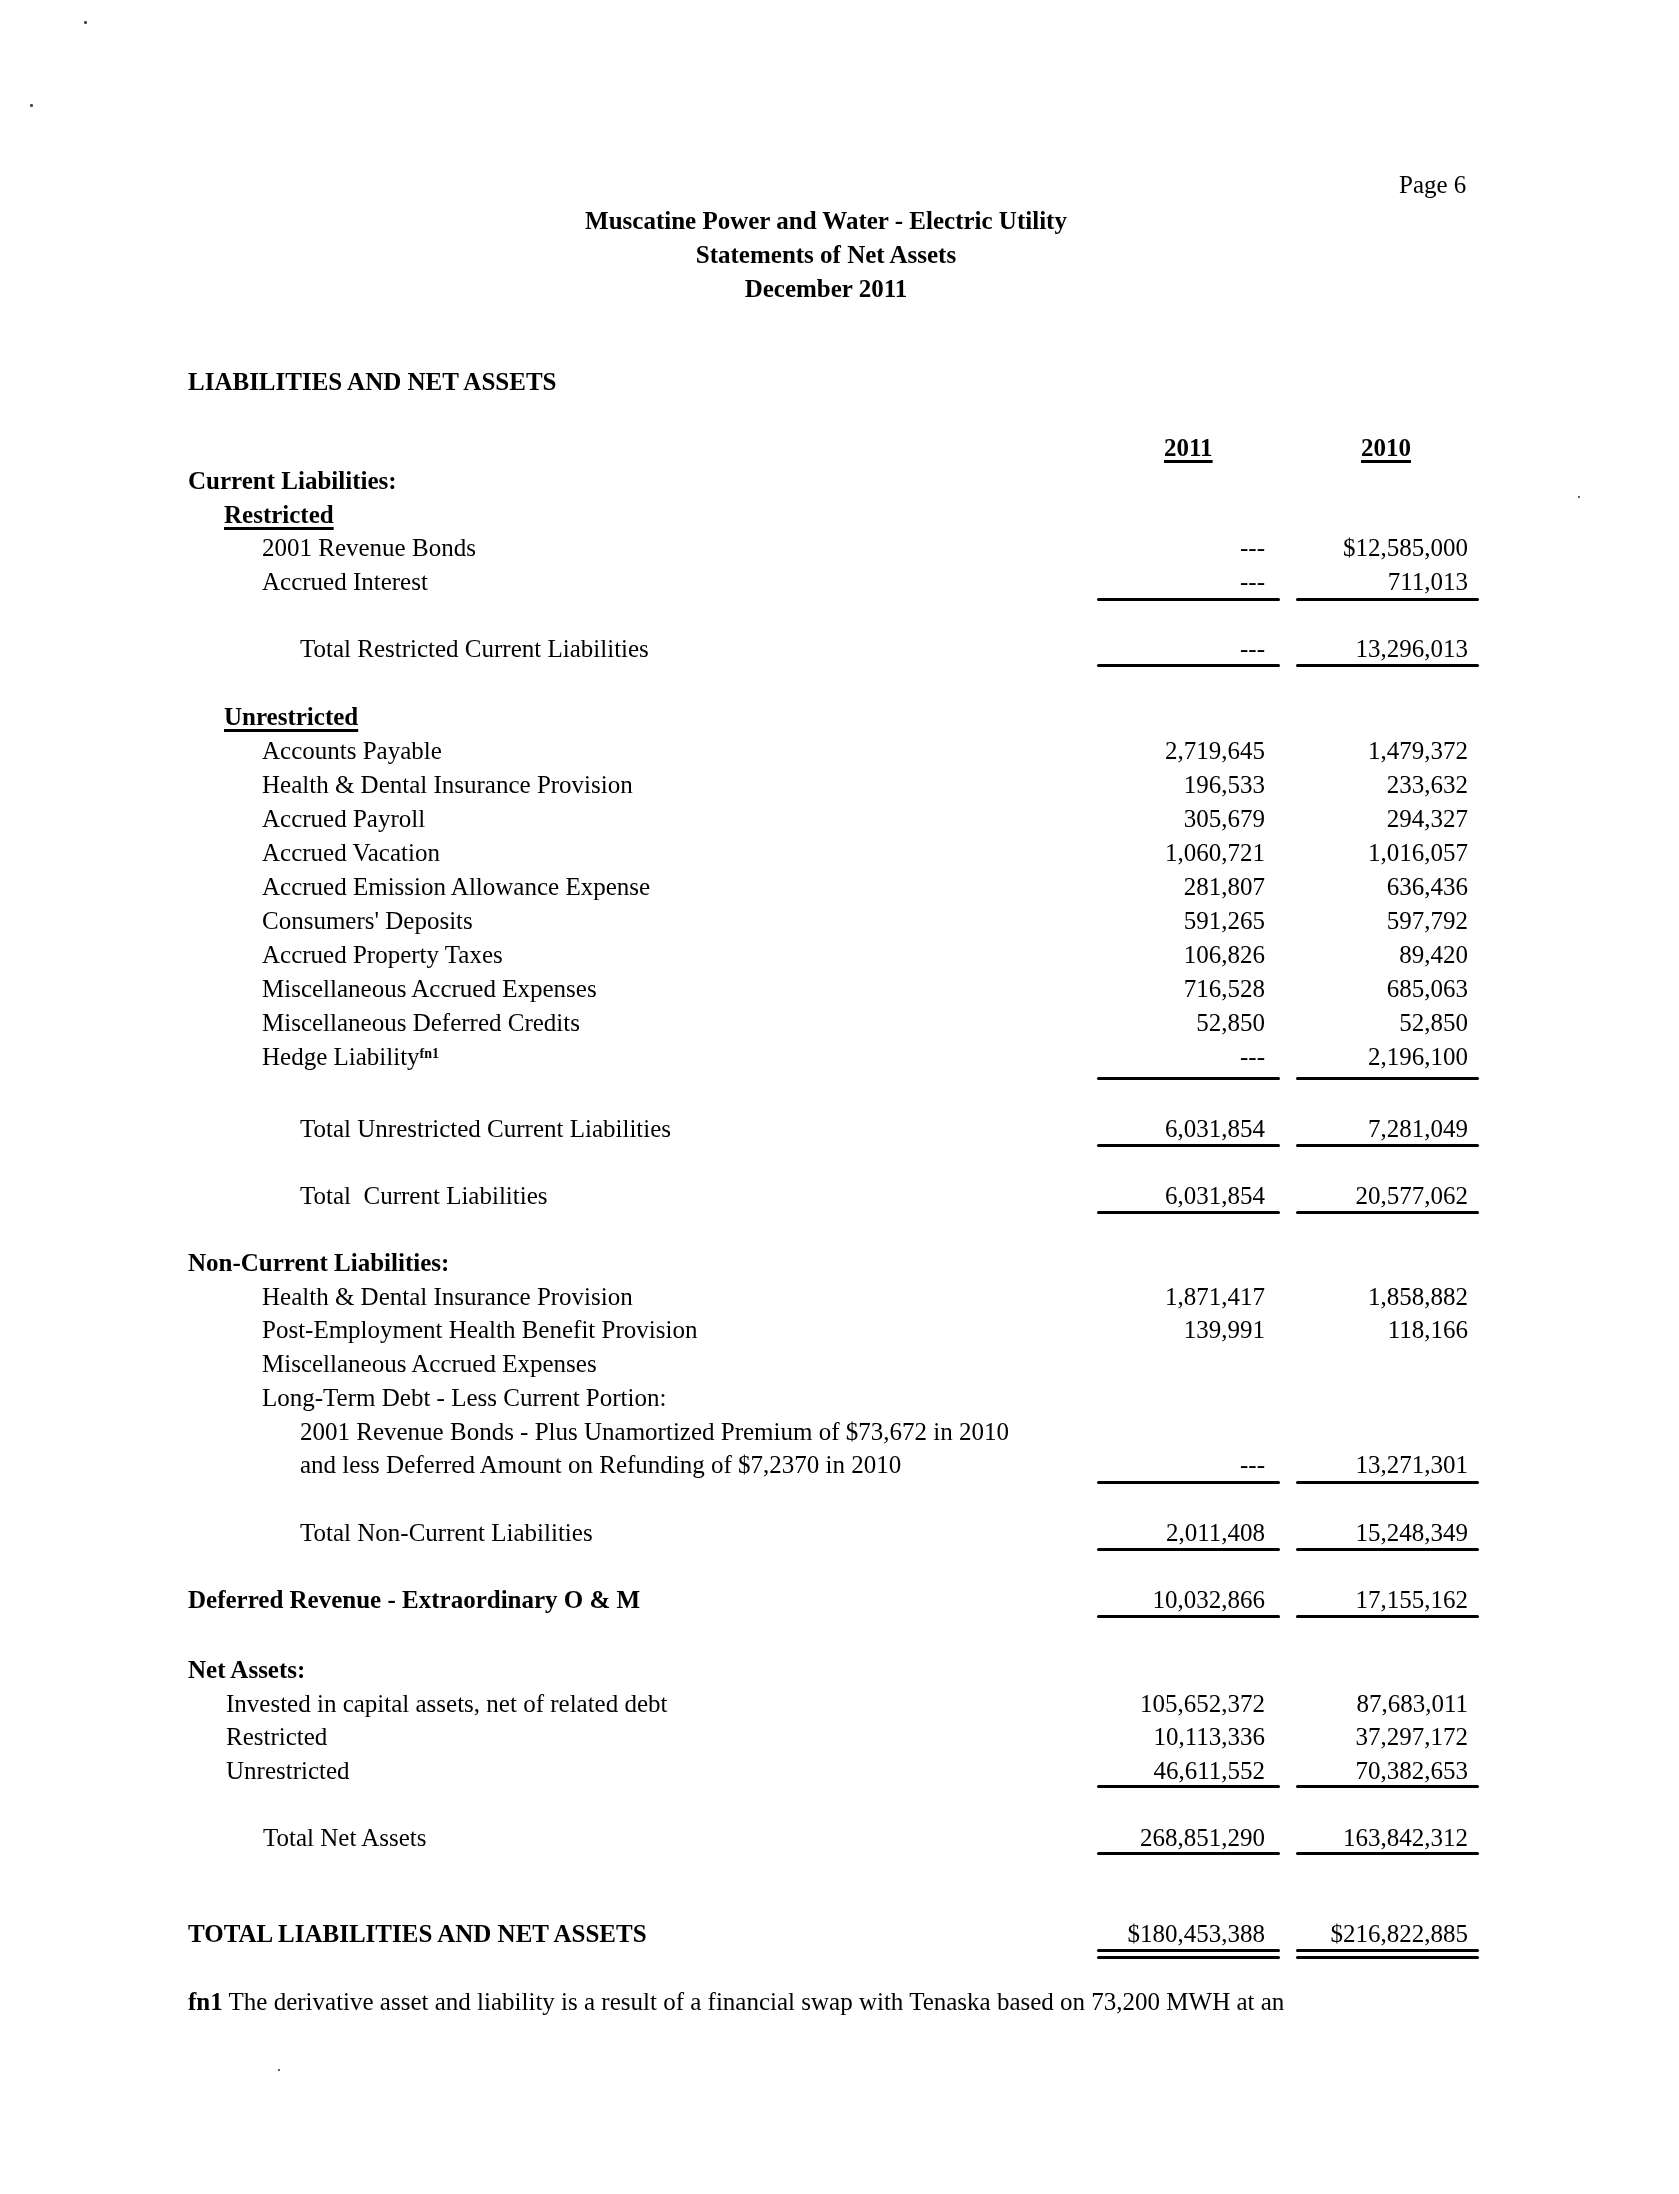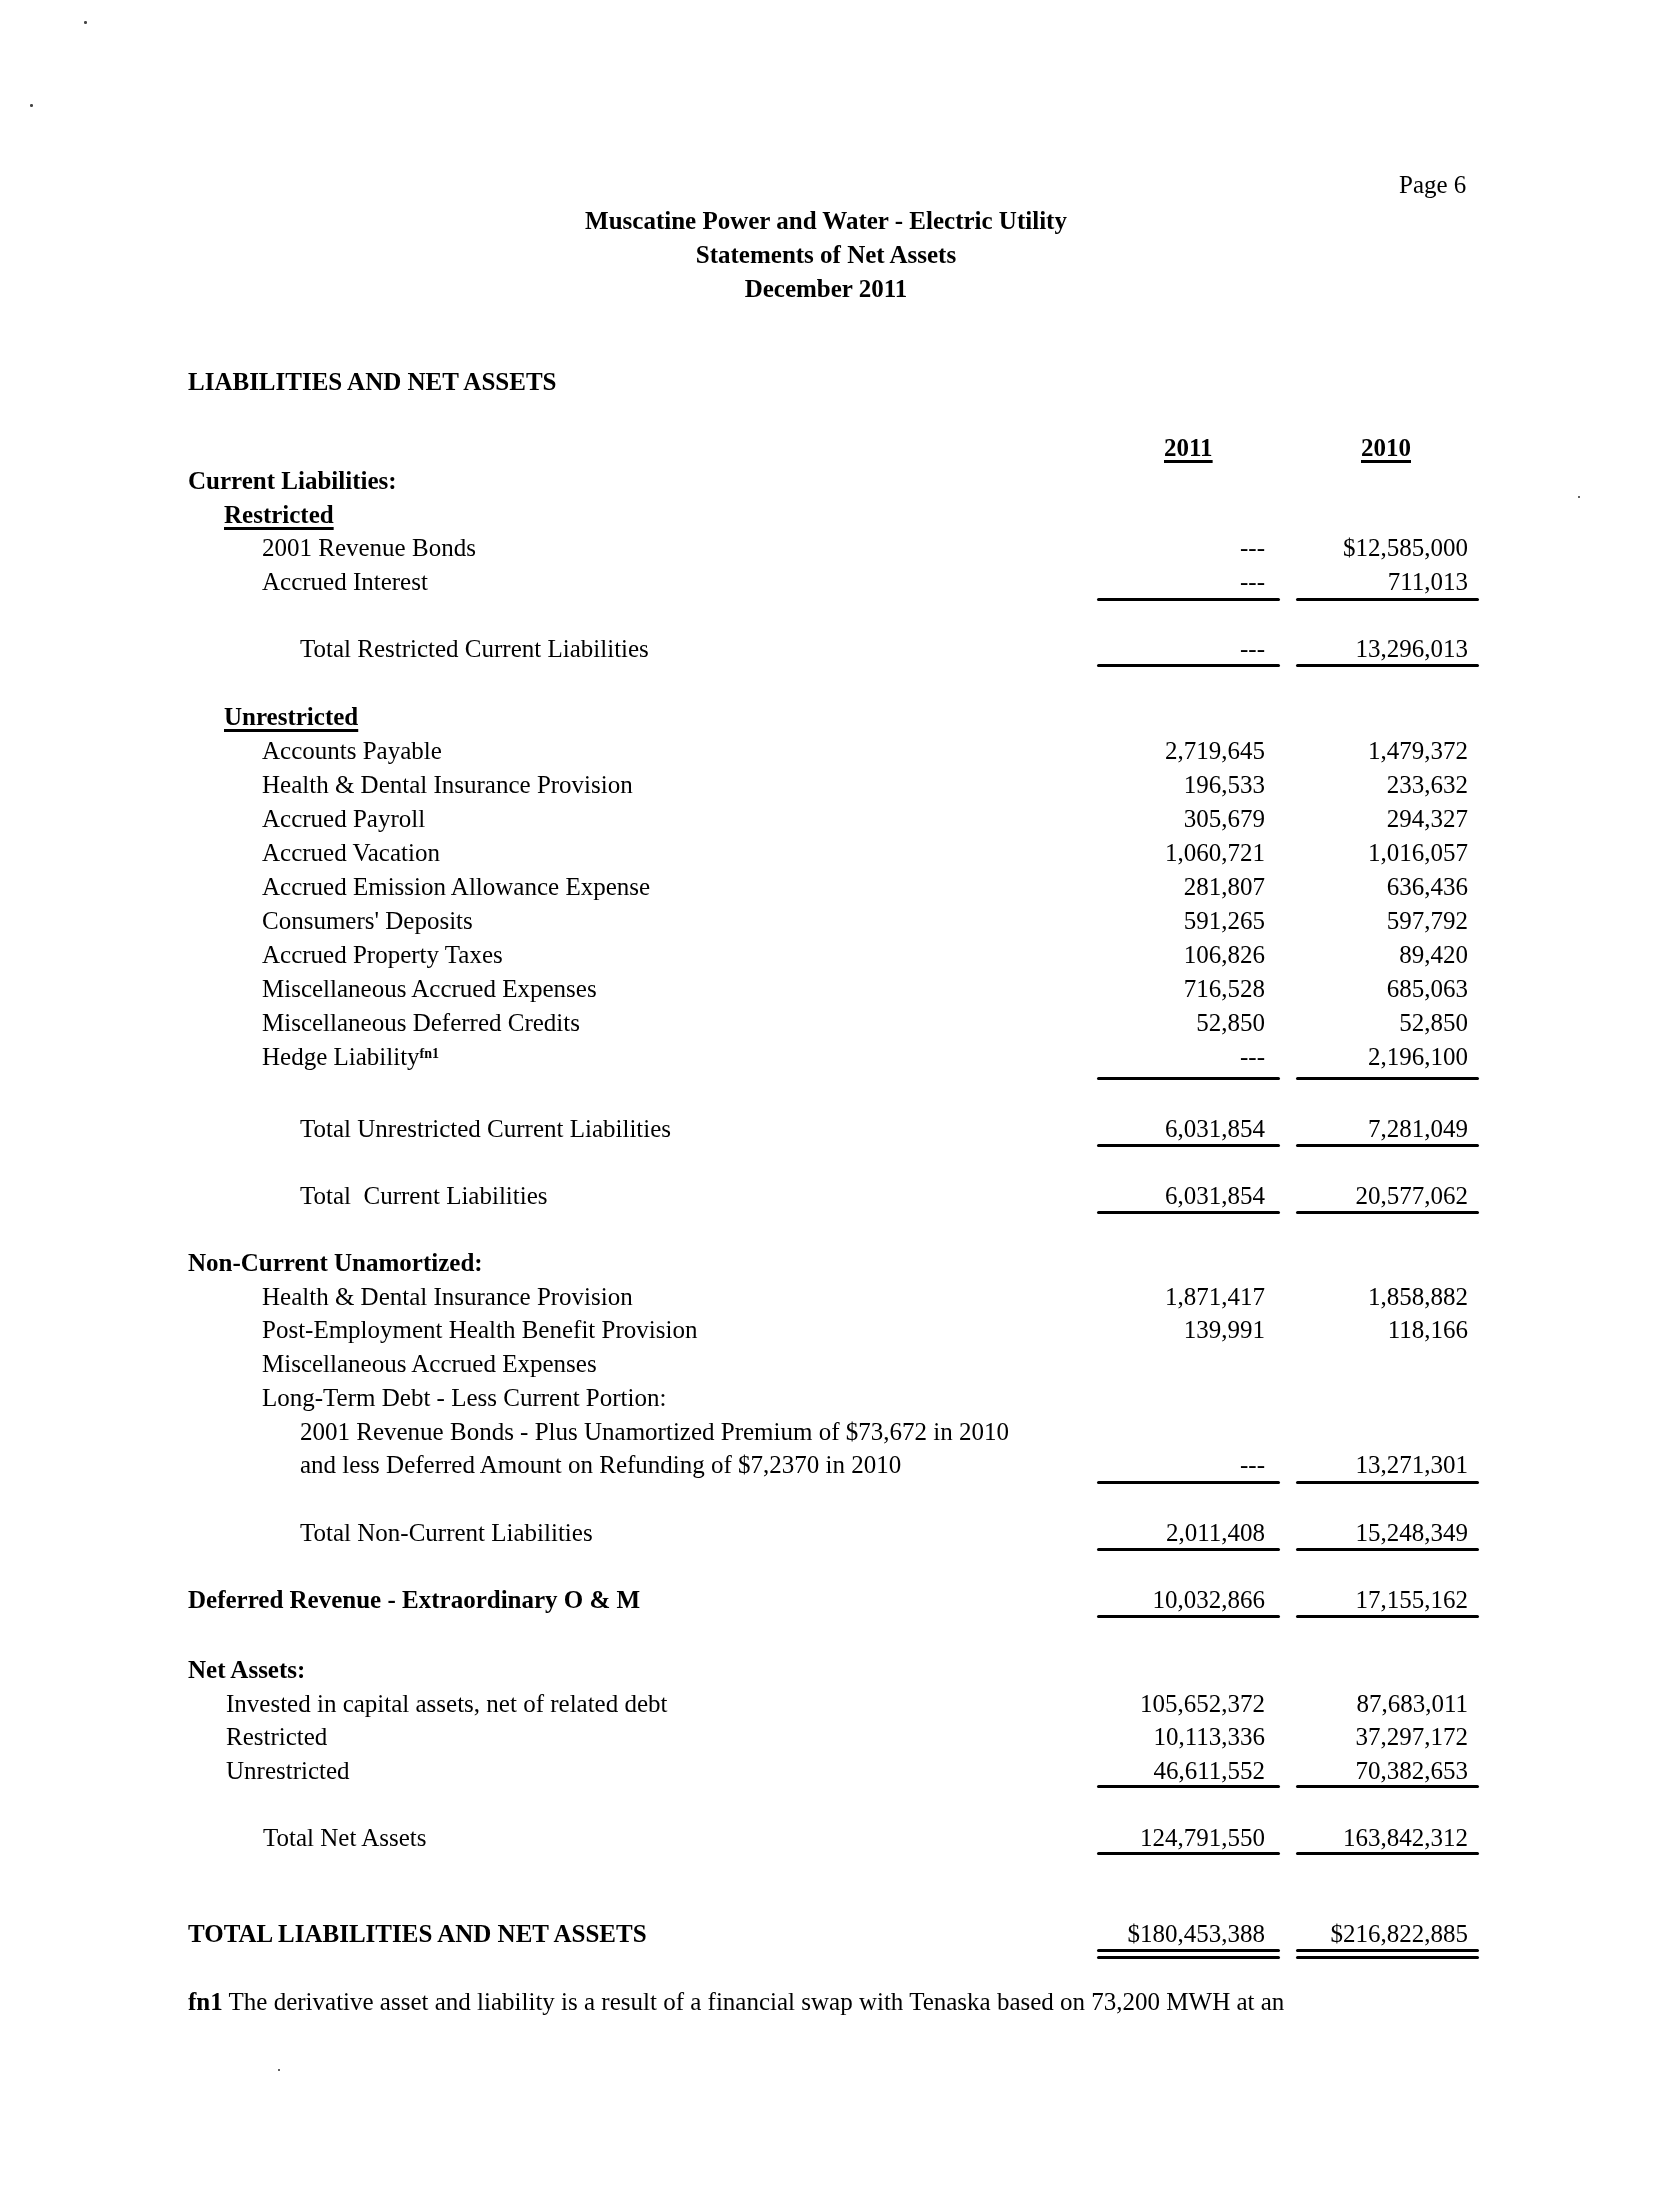--- a/index.html
+++ b/index.html
@@ -136,21 +136,21 @@
   <div class="rule r2" style="top:1144px;"></div>
 
   <div>
     <div class="abs t" style="left:300px;top:1181px;white-space:pre;">Total  Current Liabilities</div>
     <div class="num c1" style="top:1181px;">6,031,854</div>
     <div class="num c2" style="top:1181px;">20,577,062</div>
   </div>
   <div class="rule r1" style="top:1211px;"></div>
   <div class="rule r2" style="top:1211px;"></div>
 
-  <div class="abs t b" style="left:188px;top:1248px;">Non-Current Unamortized:</div>
+  <div class="abs t b" style="left:188px;top:1248px;">Non-Current Liabilities:</div>
   <div id="noncurrent-rows">
       <div>
         <div class="abs t" style="left: 262px; top: 1282px;"><span>Health &amp; Dental Insurance Provision</span></div>
         <div class="num c1" style="top: 1282px;">1,871,417</div>
         <div class="num c2" style="top: 1282px;">1,858,882</div>
       </div>
       <div>
         <div class="abs t" style="left: 262px; top: 1315px;"><span>Post-Employment Health Benefit Provision</span></div>
         <div class="num c1" style="top: 1315px;">139,991</div>
         <div class="num c2" style="top: 1315px;">118,166</div>
@@ -208,21 +208,21 @@
         <div class="abs t" style="left: 226px; top: 1756px;"><span>Unrestricted</span></div>
         <div class="num c1" style="top: 1756px;">46,611,552</div>
         <div class="num c2" style="top: 1756px;">70,382,653</div>
       </div>
     </div>
   <div class="rule r1" style="top:1785px;"></div>
   <div class="rule r2" style="top:1785px;"></div>
 
   <div>
     <div class="abs t" style="left:263px;top:1823px;">Total Net Assets</div>
-    <div class="num c1" style="top:1823px;">124,791,550</div>
+    <div class="num c1" style="top:1823px;">268,851,290</div>
     <div class="num c2" style="top:1823px;">163,842,312</div>
   </div>
   <div class="rule r1" style="top:1852px;"></div>
   <div class="rule r2" style="top:1852px;"></div>
 
   <div>
     <div class="abs t b" style="left:188px;top:1919px;">TOTAL LIABILITIES AND NET ASSETS</div>
     <div class="num c1" style="top:1919px;">$180,453,388</div>
     <div class="num c2" style="top:1919px;">$216,822,885</div>
   </div>

